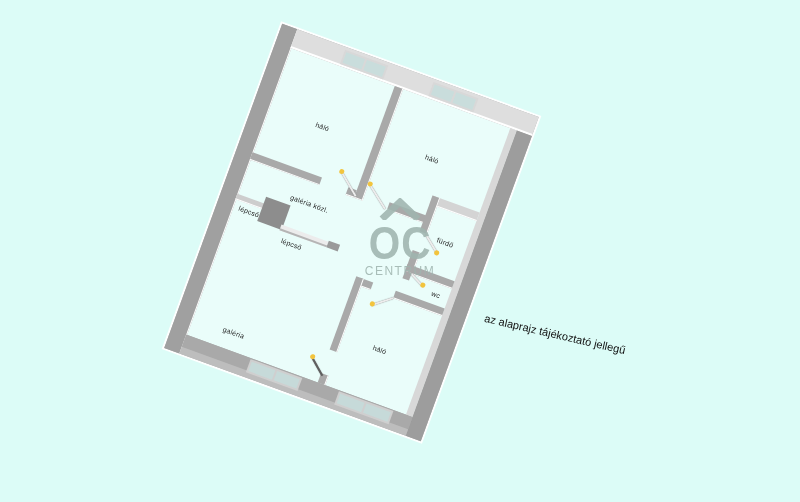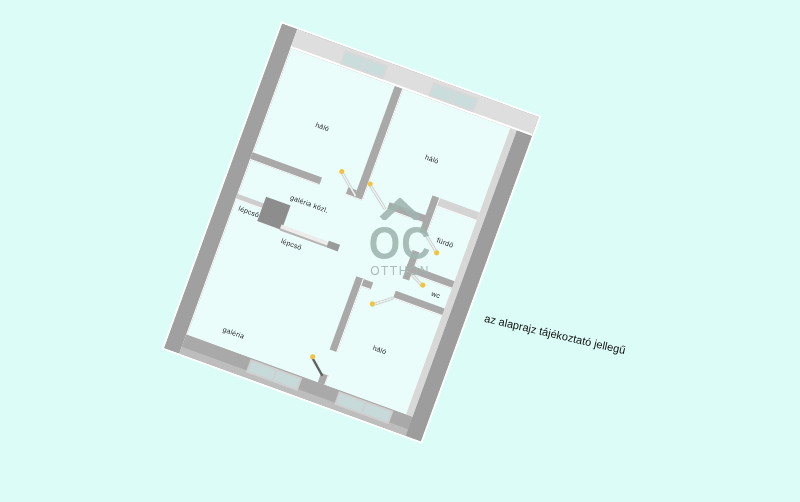--- a/index.html
+++ b/index.html
@@ -121,16 +121,16 @@
   <div class="abs room-label" style="left:237px;top:202px;">wc</div>
   <div class="abs room-label" style="left:60px;top:307px;">galéria</div>
   <div class="abs room-label" style="left:203px;top:273px;">háló</div>
 </div>
 
 <div id="watermark">
   <svg width="46" height="22" viewBox="0 0 46 22">
     <path d="M5 21 L23 4 L41 21" fill="none" stroke="currentColor" stroke-width="7"></path>
   </svg>
   <div class="oc">OC</div>
-  <div class="wm-line">OTTHON</div>
+  <div class="wm-line">CENTRUM</div>
 </div>
 
 <div id="disclaimer">az alaprajz tájékoztató jellegű</div>
 
 </body></html>

